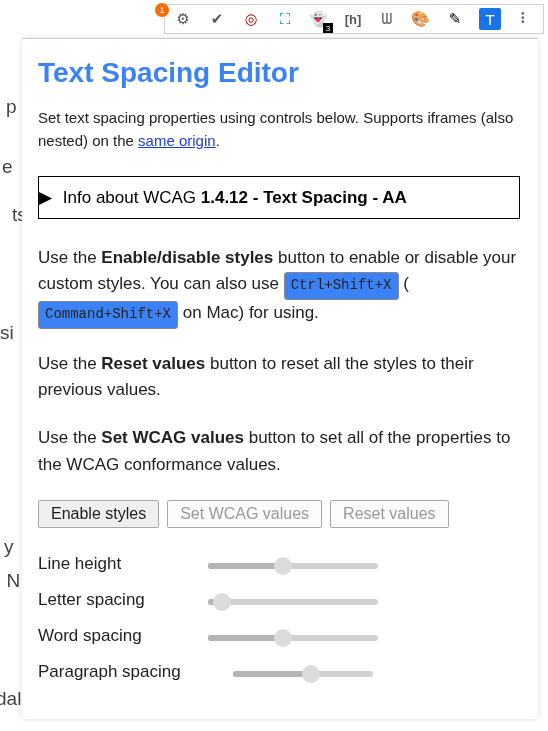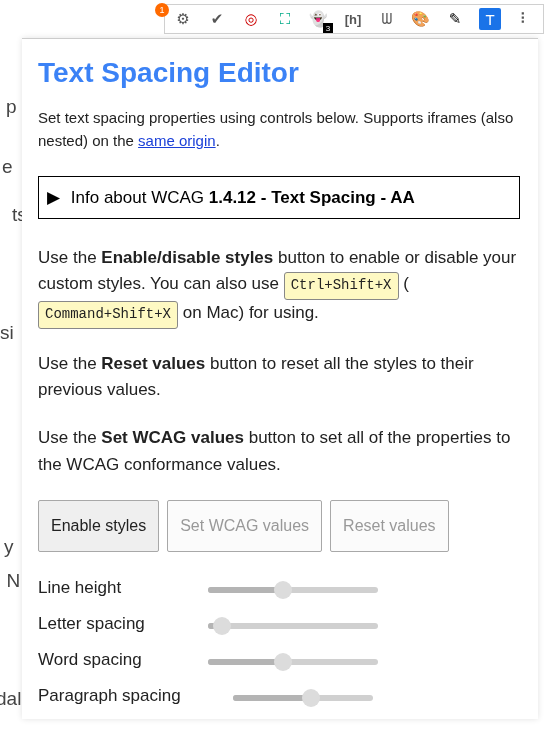--- a/index.html
+++ b/index.html
@@ -91,50 +91,50 @@
   }
   .desc {
     font-size: 15px;
     color: #222;
     line-height: 1.5;
     margin-bottom: 24px;
   }
   .desc a { color: #1a3fd8; }
   .info-box {
     border: 1px solid #000;
-    padding: 10px 8px;
+    padding: 10px 0;
     font-size: 17px;
     margin-bottom: 26px;
   }
   .info-box .tri {
     display: inline-block;
     margin-right: 6px;
   }
   .para {
     font-size: 17px;
     color: #222;
     line-height: 1.55;
     margin-bottom: 22px;
   }
   kbd {
     display: inline-block;
     padding: 2px 6px;
     font-family: Consolas, "Courier New", monospace;
     font-size: 14px;
     border: 1px solid #888;
-    background: #fef9c3;
+    background: #3b82f6;
     border-radius: 3px;
   }
   .buttons-row {
     display: flex;
     gap: 8px;
     margin-bottom: 26px;
   }
   .btn {
-    padding: 16px 12px;
+    padding: 4px 12px;
     font-size: 16px;
     border: 1px solid #a8a8a8;
     background: #efefef;
     border-radius: 2px;
     color: #222;
     cursor: pointer;
     text-align: right;
   }
   .btn.disabled {
     color: #999;

